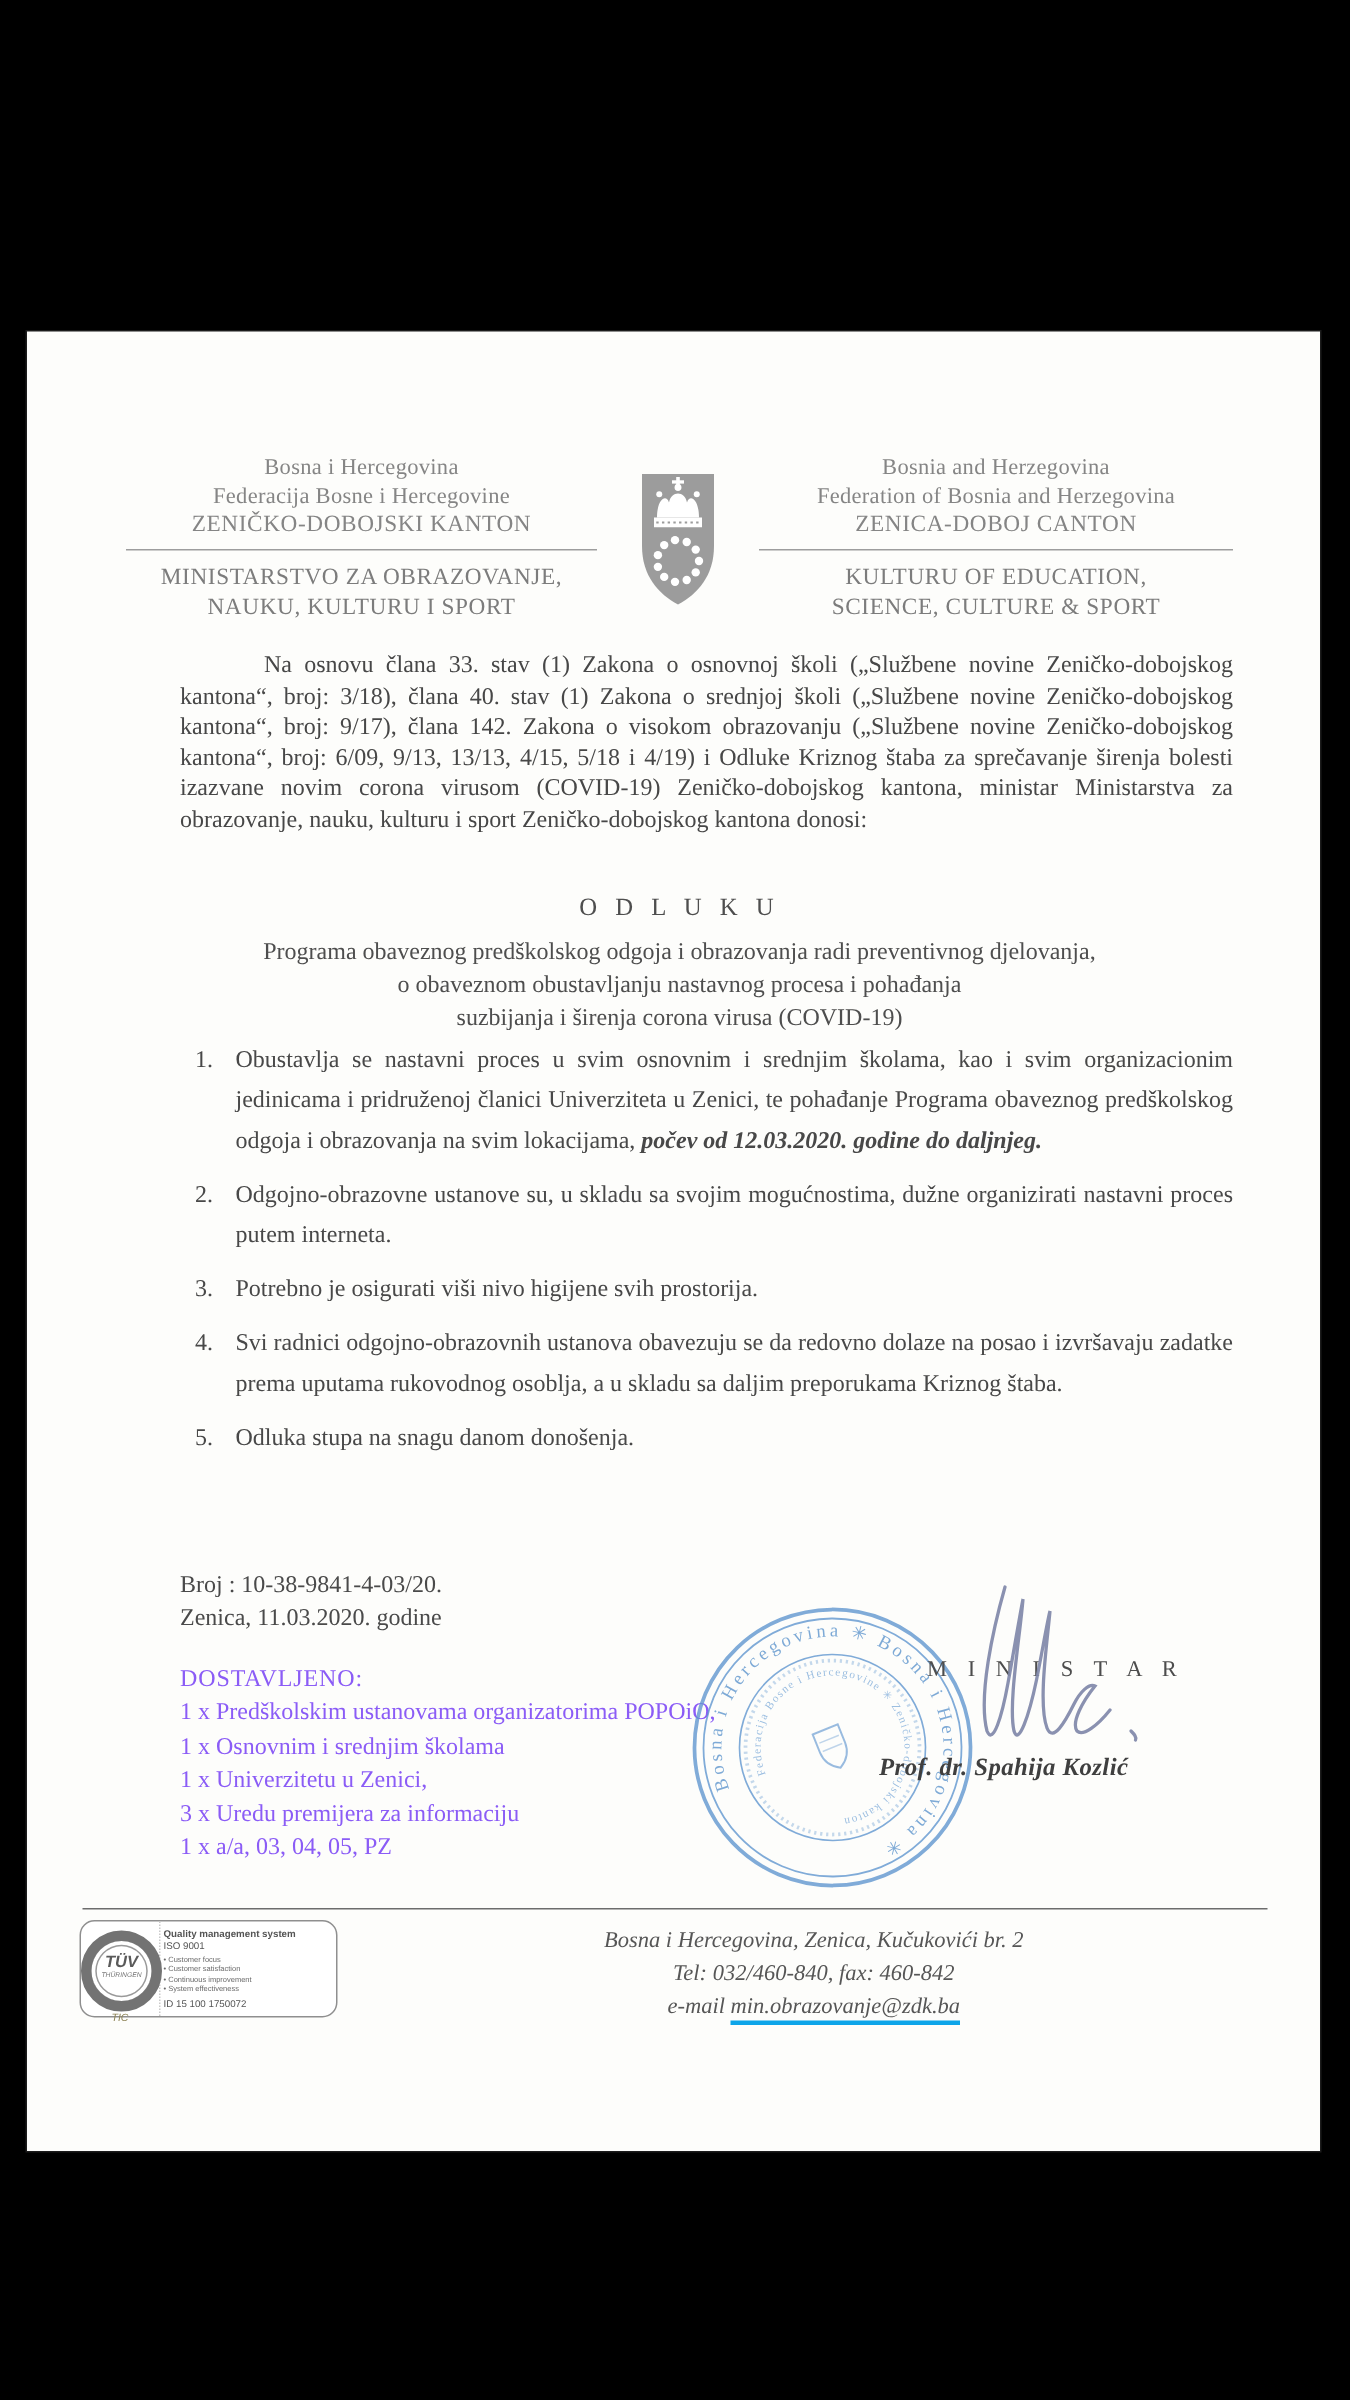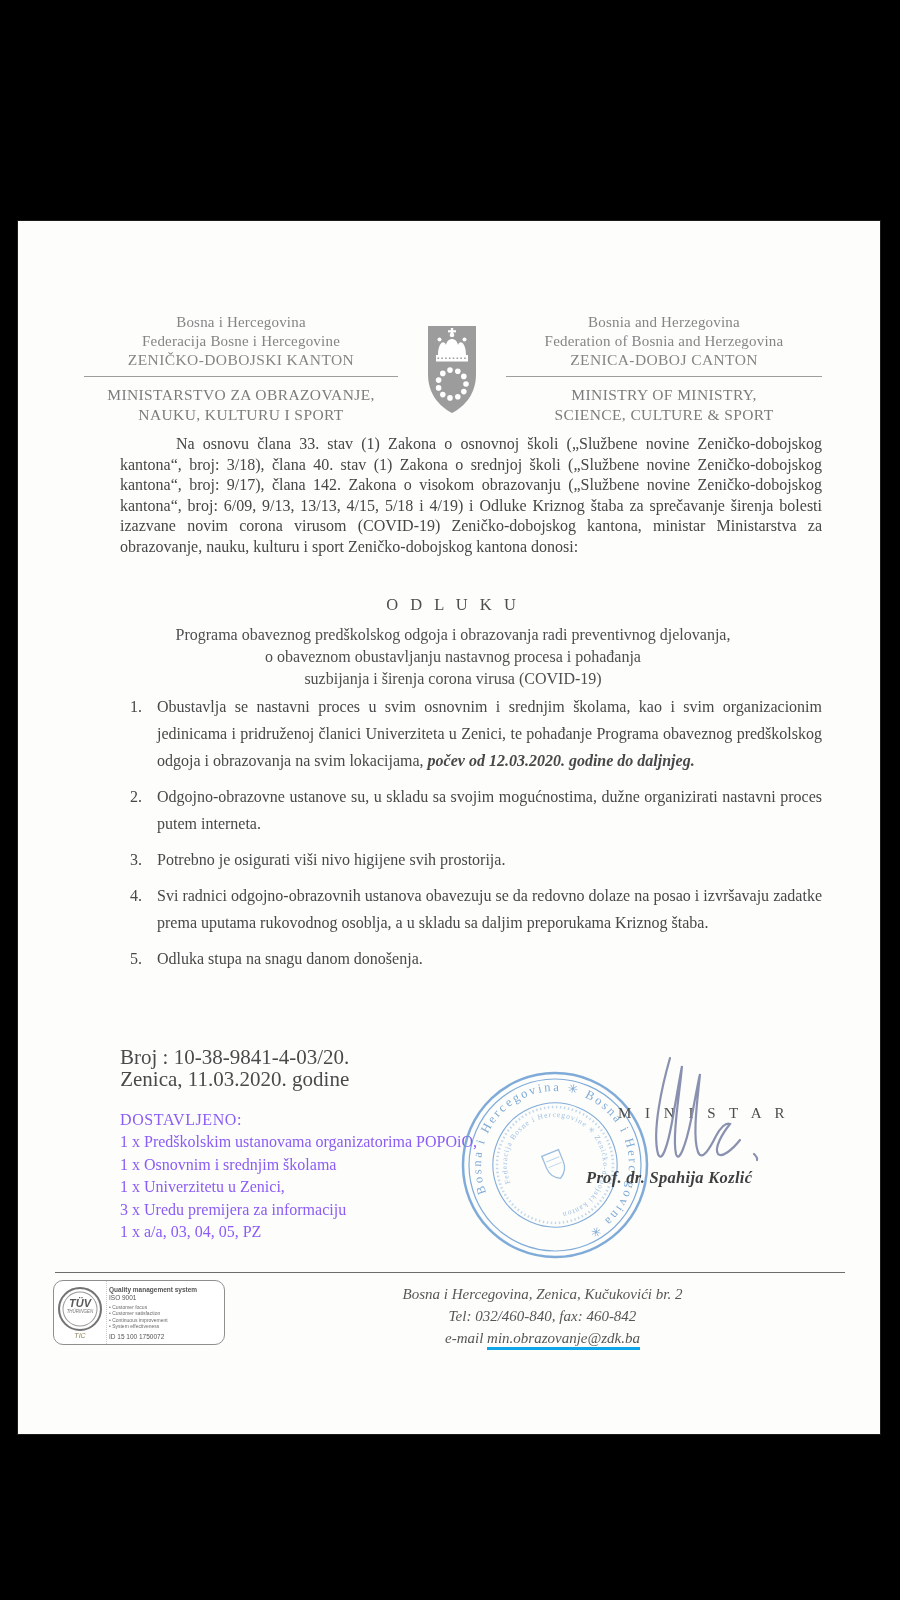--- a/index.html
+++ b/index.html
@@ -8,21 +8,21 @@
     background:#000;
     font-family:"Liberation Serif", serif;
     overflow:hidden;
   }
   .page {
     position:absolute; left:18px; top:221px; width:862px; height:1213px;
     background:#fdfdfb; box-shadow:0 0 0 1px #1c1c1c;
   }
 
   
-  .header { position:absolute; left:66px; top:92px; width:738px; display:flex; }
+  .header { position:absolute; left:66px; top:82px; width:738px; display:flex; }
   .hcol { text-align:center; color:#858585; }
   .hcol-left { width:314px; }
   .hcol-right { width:316px; }
   .crest-wrap { width:108px; display:flex; justify-content:center; align-items:flex-start; }
   .hline { font-size:15px; line-height:18.5px; letter-spacing:.2px; }
   .hcaps { font-size:15.5px; line-height:20px; letter-spacing:.4px; }
   .hrule { border-top:1.5px solid #9d9d9d; margin:6px 0 8px 0; }
   .ministry { font-size:15.5px; line-height:20px; color:#7c7c7c; letter-spacing:.4px; }
   .crest-svg { margin-top:11px; }
 
@@ -39,21 +39,21 @@
   .dsub { font-size:16px; line-height:22px; }
 
   
   .list { position:absolute; left:112px; top:472px; width:692px; color:#484848; }
   .item { display:flex; margin-bottom:9px; }
   .inum { flex:none; width:27px; font-size:16px; line-height:27px; }
   .itext { flex:1; font-size:16px; line-height:27px; text-align:justify; }
   .emph { font-weight:bold; font-style:italic;margin-top:24px; }
 
   
-  .refs { position:absolute; left:102px; top:825px; font-size:21px; line-height:22px; color:#4a4a4a;text-align:right; }
+  .refs { position:absolute; left:102px; top:825px; font-size:16px; line-height:22px; color:#4a4a4a; }
 
   
   .dost { position:absolute; left:102px; top:888px; font-size:16px; line-height:22.4px; color:#8b5cf6; }
   .dost-title { letter-spacing:.6px; }
 
   
   .stamp { position:absolute; left:437px; top:844px; width:200px; height:200px; opacity:.78; }
   .minister-role { position:absolute; left:600px; top:884px; font-size:15px; letter-spacing:5px; color:#4d4d4d; }
   .signature-svg { position:absolute; left:590px; top:815px; opacity:.9; }
   .minister-name { position:absolute; left:568px; top:947px; font-size:16.5px; font-weight:bold; font-style:italic; color:#3f3f3f; letter-spacing:.3px; }
@@ -61,21 +61,21 @@
   
   .footer-rule { position:absolute; left:37px; top:1051px; width:790px; border-top:1.5px solid #6d6d6d; }
   .tuv {
     position:absolute; left:35px; top:1059px; width:170px; height:63px;
     border:1px solid #8f8f8f; border-radius:10px; background:#fff;
     display:flex; font-family:"Liberation Sans", sans-serif;
   }
   .tuv-seal { width:52px; position:relative; flex:none; }
   .tuv-circle {
     width:40px; height:40px; border-radius:50%; margin:6px auto 0;
-    border:2px solid #737373; box-shadow:inset 0 0 0 2.5px #fff, inset 0 0 0 3.5px #9a9a9a;
+    border:7px solid #737373; box-shadow:inset 0 0 0 2.5px #fff, inset 0 0 0 3.5px #9a9a9a;
     text-align:center; color:#5a5a5a;
   }
   .tuv-logo { font-size:11px; font-weight:bold; font-style:italic; margin-top:9px; line-height:11px; }
   .tuv-logo-sub { font-size:4.5px; font-style:italic; line-height:5px; color:#777; }
   .tuv-tic { text-align:center; font-size:7px; font-style:italic; color:#8d8355; margin-top:1px; }
   .tuv-right { flex:1; padding:5px 6px 4px 2px; display:flex; flex-direction:column; border-left:1px dotted #c9c9c9; }
   .tuv-title { font-size:6.5px; font-weight:bold; color:#555; line-height:8px; }
   .tuv-iso { font-size:6.5px; color:#555; line-height:8px; margin-bottom:2px; }
   .tuv-bullet { font-size:5px; color:#6b6b6b; line-height:6.3px; }
   .tuv-bullet::before { content:"• "; }
@@ -124,21 +124,21 @@
             <circle cx="33.8" cy="47.3" r="2.8"></circle>
           <circle cx="39.8" cy="52.4" r="2.8"></circle>
         </g>
       </svg>
     </div>
     <div class="hcol hcol-right">
       <div class="hline">Bosnia and Herzegovina</div>
       <div class="hline">Federation of Bosnia and Herzegovina</div>
       <div class="hline hcaps">ZENICA-DOBOJ CANTON</div>
       <div class="hrule"></div>
-      <div class="ministry">MINISTRY OF MINISTRY,</div>
+      <div class="ministry">KULTURU OF EDUCATION,</div>
       <div class="ministry">SCIENCE, CULTURE &amp;  SPORT</div>
     </div>
   </div>
 
   <div class="intro">Na osnovu člana 33. stav (1) Zakona o osnovnoj školi („Službene novine Zeničko-dobojskog kantona“, broj: 3/18), člana 40. stav (1) Zakona o srednjoj školi („Službene novine Zeničko-dobojskog kantona“, broj: 9/17), člana 142. Zakona o visokom obrazovanju („Službene novine Zeničko-dobojskog kantona“, broj: 6/09, 9/13, 13/13, 4/15, 5/18 i 4/19) i Odluke Kriznog štaba za sprečavanje širenja bolesti izazvane novim corona virusom (COVID-19) Zeničko-dobojskog kantona, ministar Ministarstva za obrazovanje, nauku, kulturu i sport Zeničko-dobojskog kantona donosi:</div>
 
   <div class="decision">
     <div class="dtitle">O D L U K U</div>
     <div class="dsub">Programa obaveznog predškolskog odgoja i obrazovanja radi preventivnog djelovanja,</div>
     <div class="dsub">o obaveznom obustavljanju nastavnog procesa i pohađanja</div>

